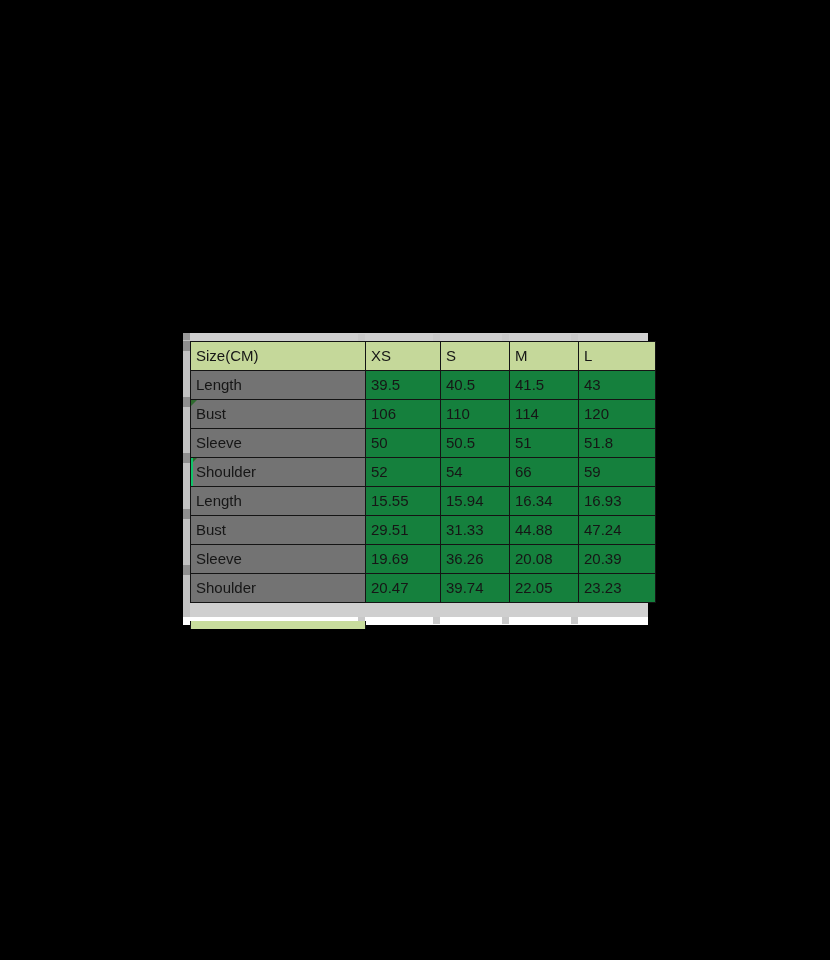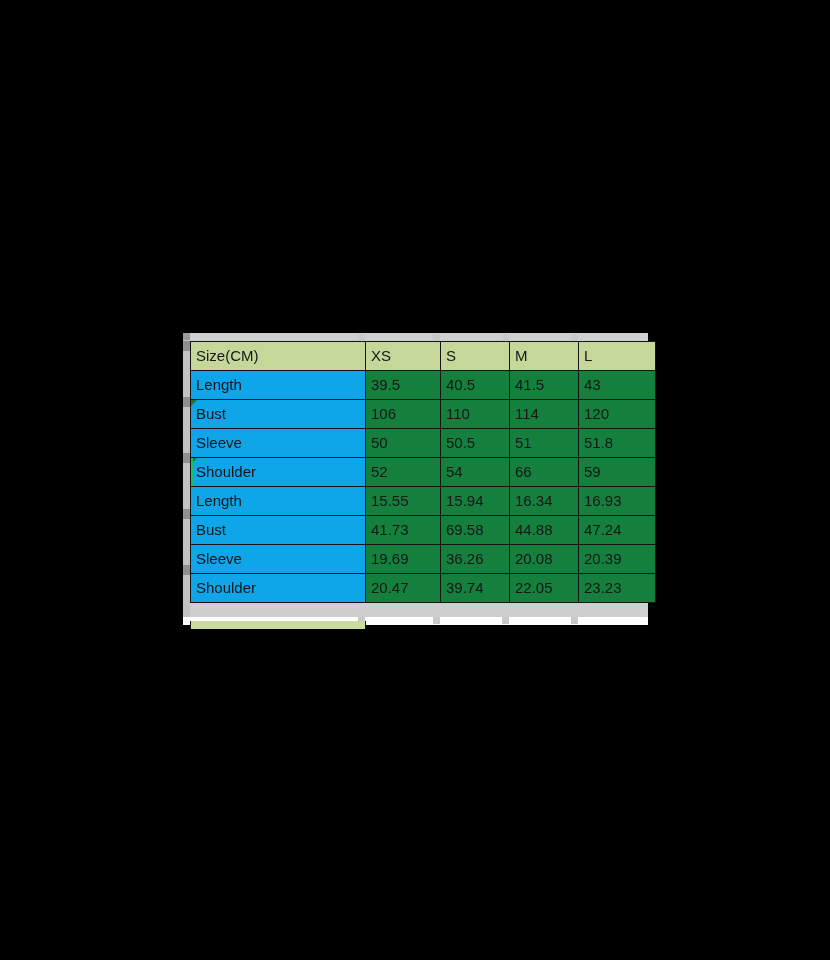--- a/index.html
+++ b/index.html
@@ -94,21 +94,21 @@
     box-sizing: border-box;
   }
   
   .col-label  { width: 175px; }
   .col-size-1 { width: 75px; }
   .col-size-2 { width: 69px; }
   .col-size-3 { width: 69px; }
   .col-size-4 { width: 77px; }
 
   tr.header-row td { background: #c5d89a; }
-  tr.data-row td.label-cell { background: #0ea5e9; }
+  tr.data-row td.label-cell { background: #737373; }
   tr.data-row td.value-cell { background: #15803d; }
 
   
   .cell-marker {
     position: relative;
   }
   .cell-marker::before {
     content: "";
     position: absolute;
     left: 0;
@@ -228,22 +228,22 @@
       <tr class="data-row">
         <td class="label-cell">Length</td>
         <td class="value-cell">15.55</td>
         <td class="value-cell">15.94</td>
         <td class="value-cell">16.34</td>
         <td class="value-cell">16.93</td>
       </tr>
 
       <tr class="data-row">
         <td class="label-cell">Bust</td>
-        <td class="value-cell">41.73</td>
-        <td class="value-cell">69.58</td>
+        <td class="value-cell">29.51</td>
+        <td class="value-cell">31.33</td>
         <td class="value-cell">44.88</td>
         <td class="value-cell">47.24</td>
       </tr>
 
       <tr class="data-row">
         <td class="label-cell">Sleeve</td>
         <td class="value-cell">19.69</td>
         <td class="value-cell">36.26</td>
         <td class="value-cell">20.08</td>
         <td class="value-cell">20.39</td>

